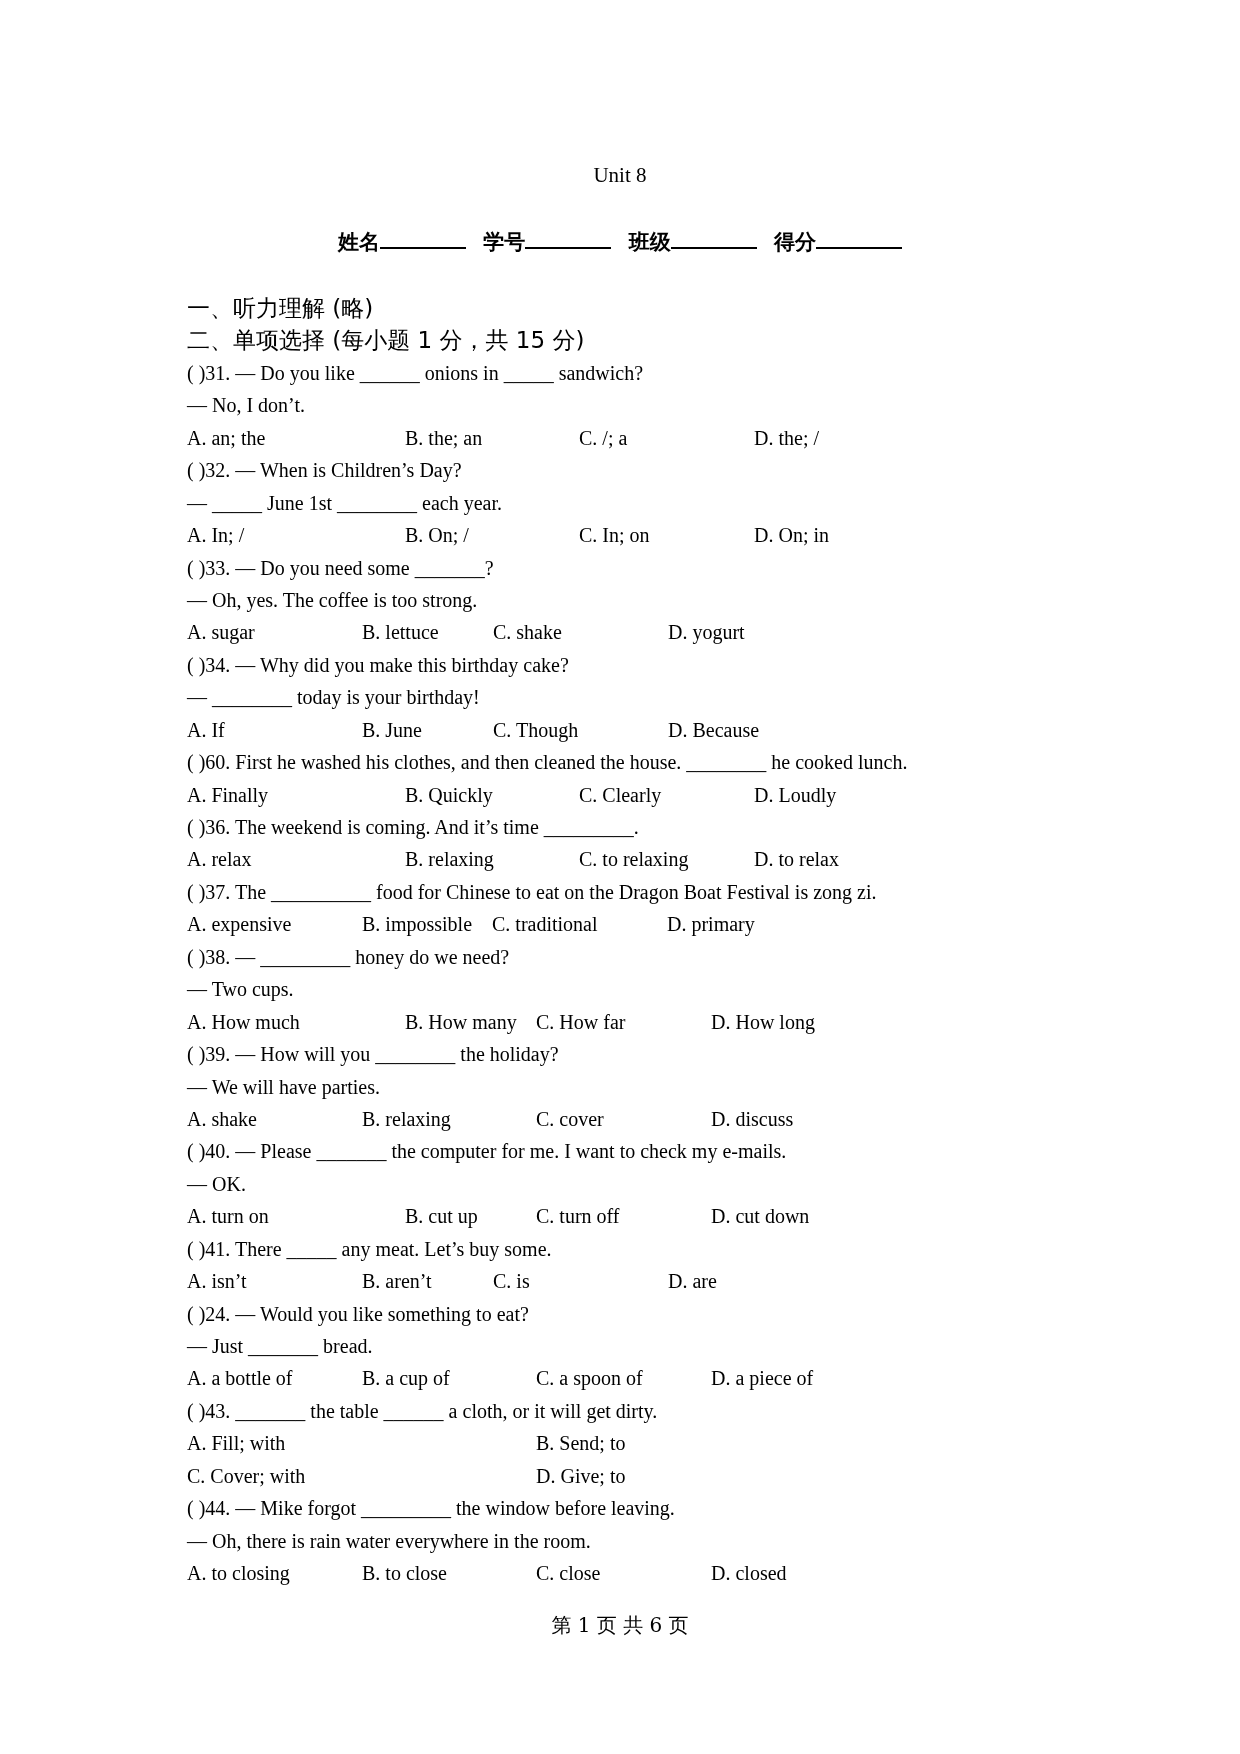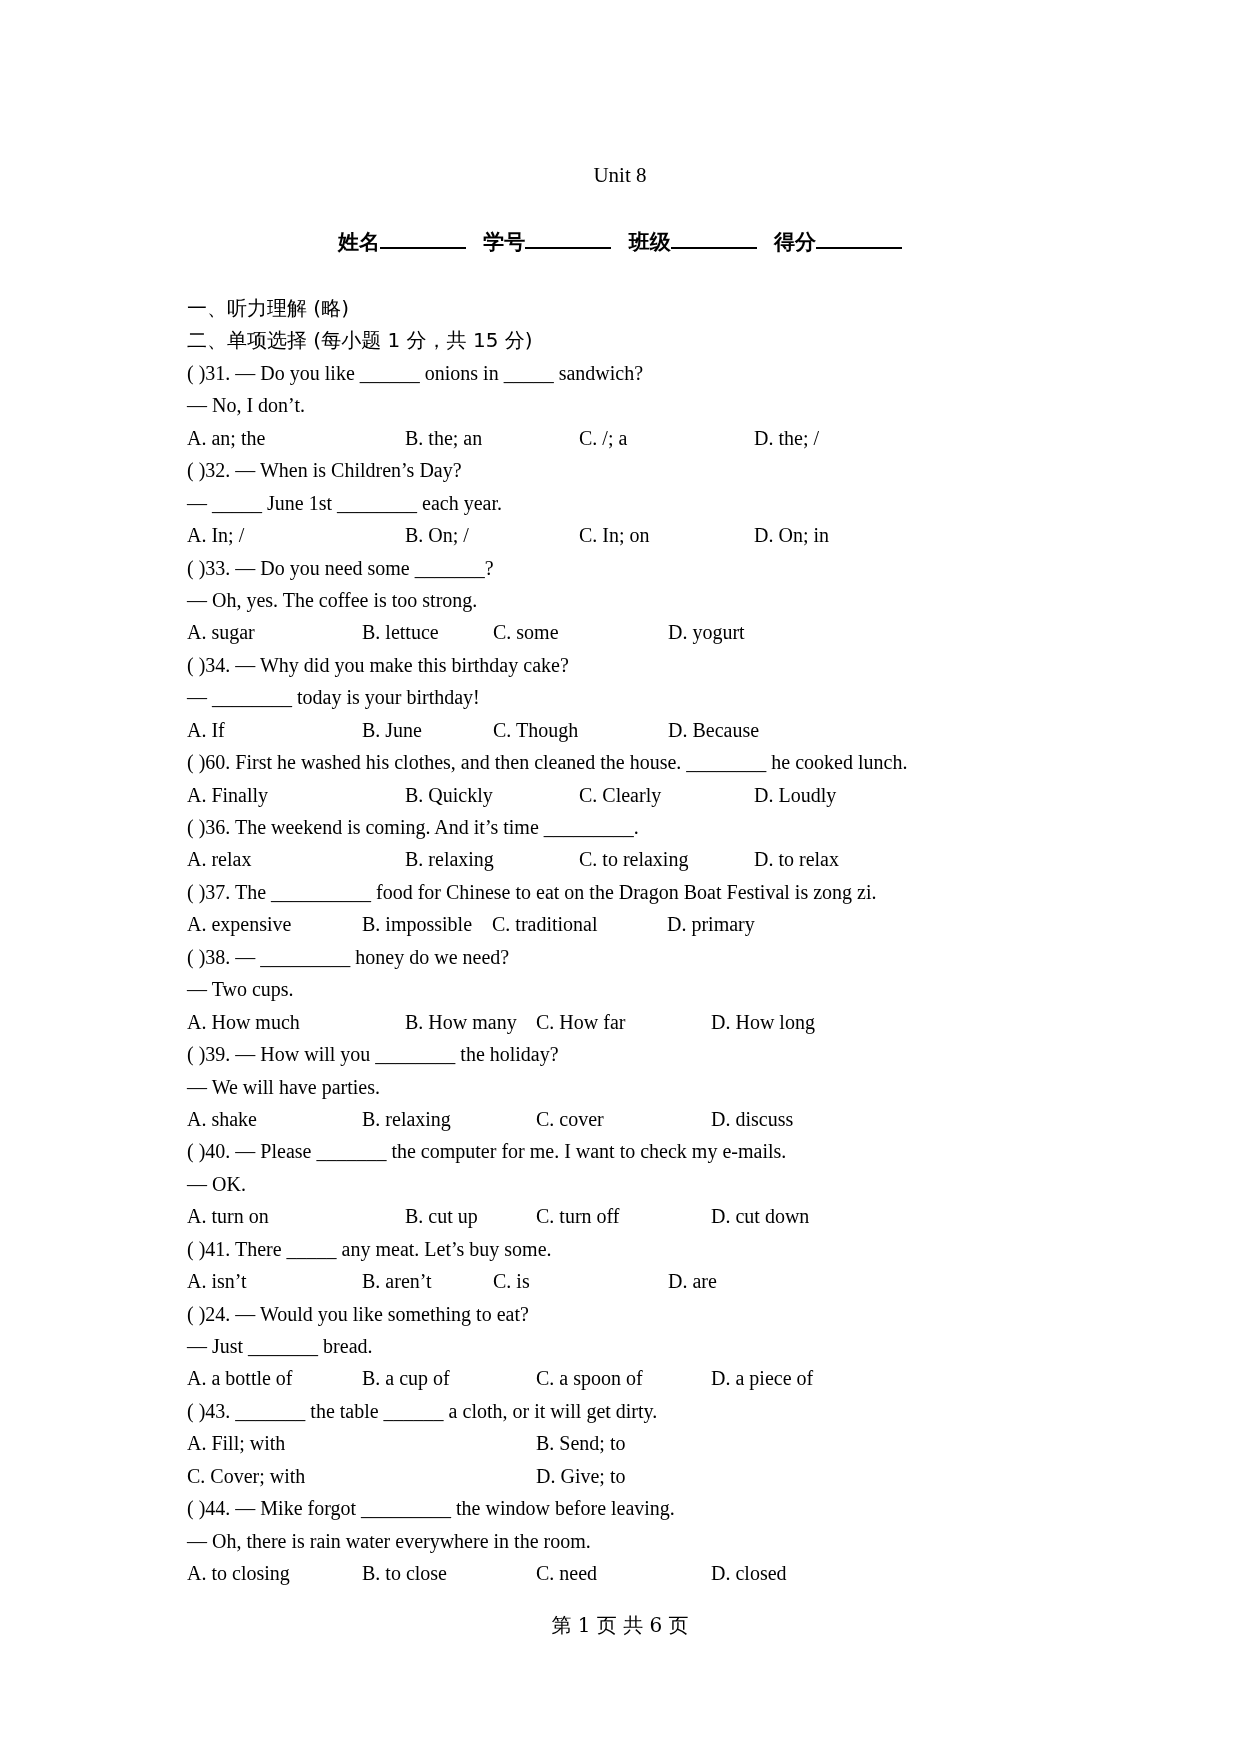--- a/index.html
+++ b/index.html
@@ -7,21 +7,21 @@
            font-family: "Liberation Serif", "DejaVu Serif", serif; color: #000; }
     .page { position: absolute; left: 0; top: 0; width: 1240px; height: 1278px; padding-left: 20px; }
     .title { position: absolute; top: 163px; left: 0; width: 1240px; text-align: center;
              font-size: 21px; line-height: 24px; }
     .info { position: absolute; top: 229px; left: 0; width: 1240px; text-align: center;
             font-family: "DejaVu Sans", sans-serif; font-weight: bold; font-size: 21px; line-height: 26px; }
     .info .fld { display: inline-block; }
     .info .blank { display: inline-block; width: 86px; border-bottom: 2px solid #000; height: 18px; margin-right: 10px; vertical-align: baseline; }
     .body { position: absolute; left: 187px; top: 292px; width: 900px; }
     .line { position: relative; height: 32.45px; line-height: 32.45px; font-size: 20px; white-space: nowrap; }
-    .section { font-family: "DejaVu Sans", "Liberation Serif", sans-serif; font-size: 20px; }
+    .section { font-family: "DejaVu Sans", "Liberation Serif", sans-serif; font-size: 23px; }
     .opt { position: absolute; top: 0; }
     .footer { position: absolute; top: 1612px; left: 0; width: 1240px; text-align: center;
               font-family: "DejaVu Serif", serif; font-size: 20px; }
   </style>
 </head>
 <body>
 
 <div class="page">
   <div class="title">Unit 8</div>
 
@@ -55,21 +55,21 @@
             <span class="opt" style="left: 392px;">C. In; on</span>
             <span class="opt" style="left: 567px;">D. On; in</span>
           </div>
         </div>
         <div>
           <div class="line">(    )33. — Do you need some _______?</div>
           <div class="line">— Oh, yes. The coffee is too strong.</div>
           <div class="line">
             <span class="opt" style="left: 0px;">A. sugar</span>
             <span class="opt" style="left: 175px;">B. lettuce</span>
-            <span class="opt" style="left: 306px;">C. some</span>
+            <span class="opt" style="left: 306px;">C. shake</span>
             <span class="opt" style="left: 481px;">D. yogurt</span>
           </div>
         </div>
         <div>
           <div class="line">(    )34. — Why did you make this birthday cake?</div>
           <div class="line">— ________ today is your birthday!</div>
           <div class="line">
             <span class="opt" style="left: 0px;">A. If</span>
             <span class="opt" style="left: 175px;">B. June</span>
             <span class="opt" style="left: 306px;">C. Though</span>
@@ -162,21 +162,21 @@
             <span class="opt" style="left: 0px;">C. Cover; with</span>
             <span class="opt" style="left: 349px;">D. Give; to</span>
           </div>
         </div>
         <div>
           <div class="line">(    )44. — Mike forgot _________ the window before leaving.</div>
           <div class="line">— Oh, there is rain water everywhere in the room.</div>
           <div class="line">
             <span class="opt" style="left: 0px;">A. to closing</span>
             <span class="opt" style="left: 175px;">B. to close</span>
-            <span class="opt" style="left: 349px;">C. need</span>
+            <span class="opt" style="left: 349px;">C. close</span>
             <span class="opt" style="left: 524px;">D. closed</span>
           </div>
         </div>
       </div>
   </div>
 
   <div class="footer">第 1 页 共 6 页</div>
 </div>
 
 </body></html>

